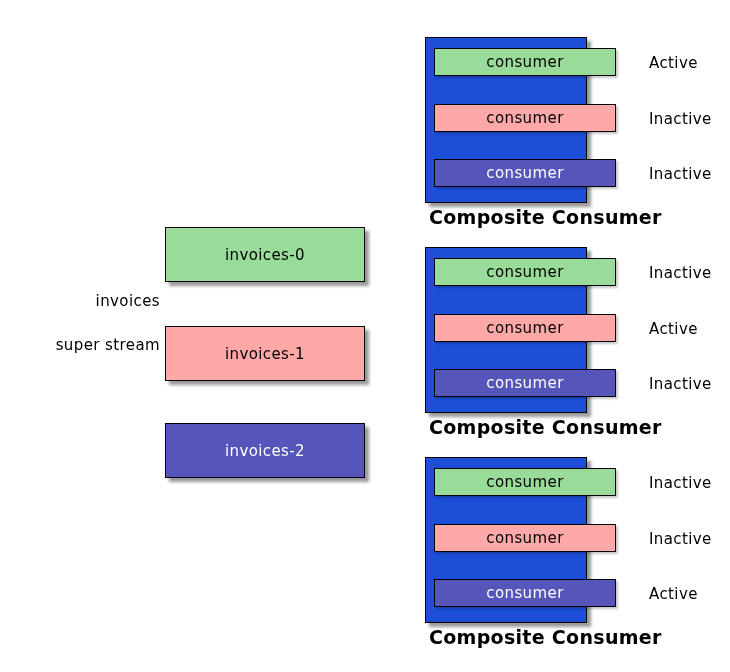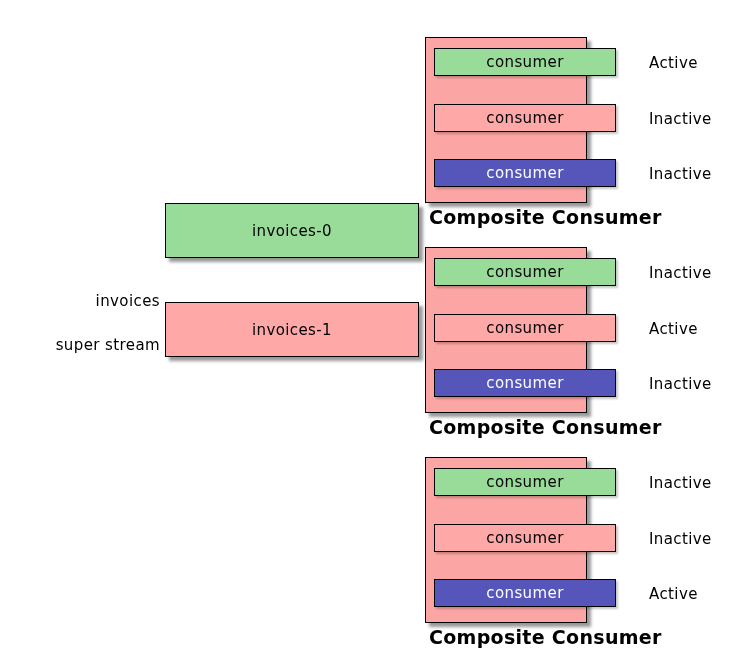--- a/index.html
+++ b/index.html
@@ -9,37 +9,38 @@
     overflow:hidden;
   }
   .stream-label {
     position:absolute; left:0; width:160px; text-align:right;
     font-size:15px; letter-spacing:.4px; font-weight:500;
   }
   .lbl-name { top:292px; }
   .lbl-type { top:336px; }
 
   .partition {
-    position:absolute; left:165px; width:254px; height:55px;
+    position:absolute; left:165px; width:200px; height:55px;
     border:1.5px solid #000; box-sizing:border-box;
     display:flex; align-items:center; justify-content:center;
     font-size:15px; letter-spacing:.4px;
     box-shadow:4px 4px 3px rgba(0,0,0,.40);
+    margin-top:24px;
   }
   .p0 { top:203px; }
   .p1 { top:302px; }
   .p2 { top:399px; }
 
   .c-green { background:#99DB99; color:#000; }
   .c-pink  { background:#FFA8A8; color:#000; }
   .c-blue  { background:#5656BA; color:#fff; }
 
   .group {
     position:absolute; left:425px; width:162px; height:166px;
-    background:#fca5a5; border:1.5px solid #000; box-sizing:border-box;
+    background:#1d4ed8; border:1.5px solid #000; box-sizing:border-box;
     box-shadow:4px 4px 3px rgba(0,0,0,.40);
   }
   .g1 { top:37px; } .g2 { top:247px; } .g3 { top:457px; }
 
   .consumer {
     position:absolute; left:8px; width:182px; height:28px;
     border:1.2px solid #000; box-sizing:border-box;
     display:flex; align-items:center; justify-content:center;
     font-size:15px; letter-spacing:.4px;
     box-shadow:2px 2px 2px rgba(0,0,0,.22);
@@ -66,20 +67,23 @@
 <div class="canvas">
 
   <div class="stream-label lbl-name">invoices</div>
   <div class="stream-label lbl-type">super stream</div>
 
   <div class="partition p0 c-green">
     <span>invoices-0</span>
   </div>
   <div class="partition p1 c-pink">
     <span>invoices-1</span>
+  </div>
+  <div class="partition p2 c-blue">
+    <span>invoices-2</span>
   </div>
 
   <div class="group g1">
     <div class="consumer r1 c-green">
       <span>consumer</span>
     </div>
     <div class="consumer r2 c-pink">
       <span>consumer</span>
     </div>
     <div class="consumer r3 c-blue">

